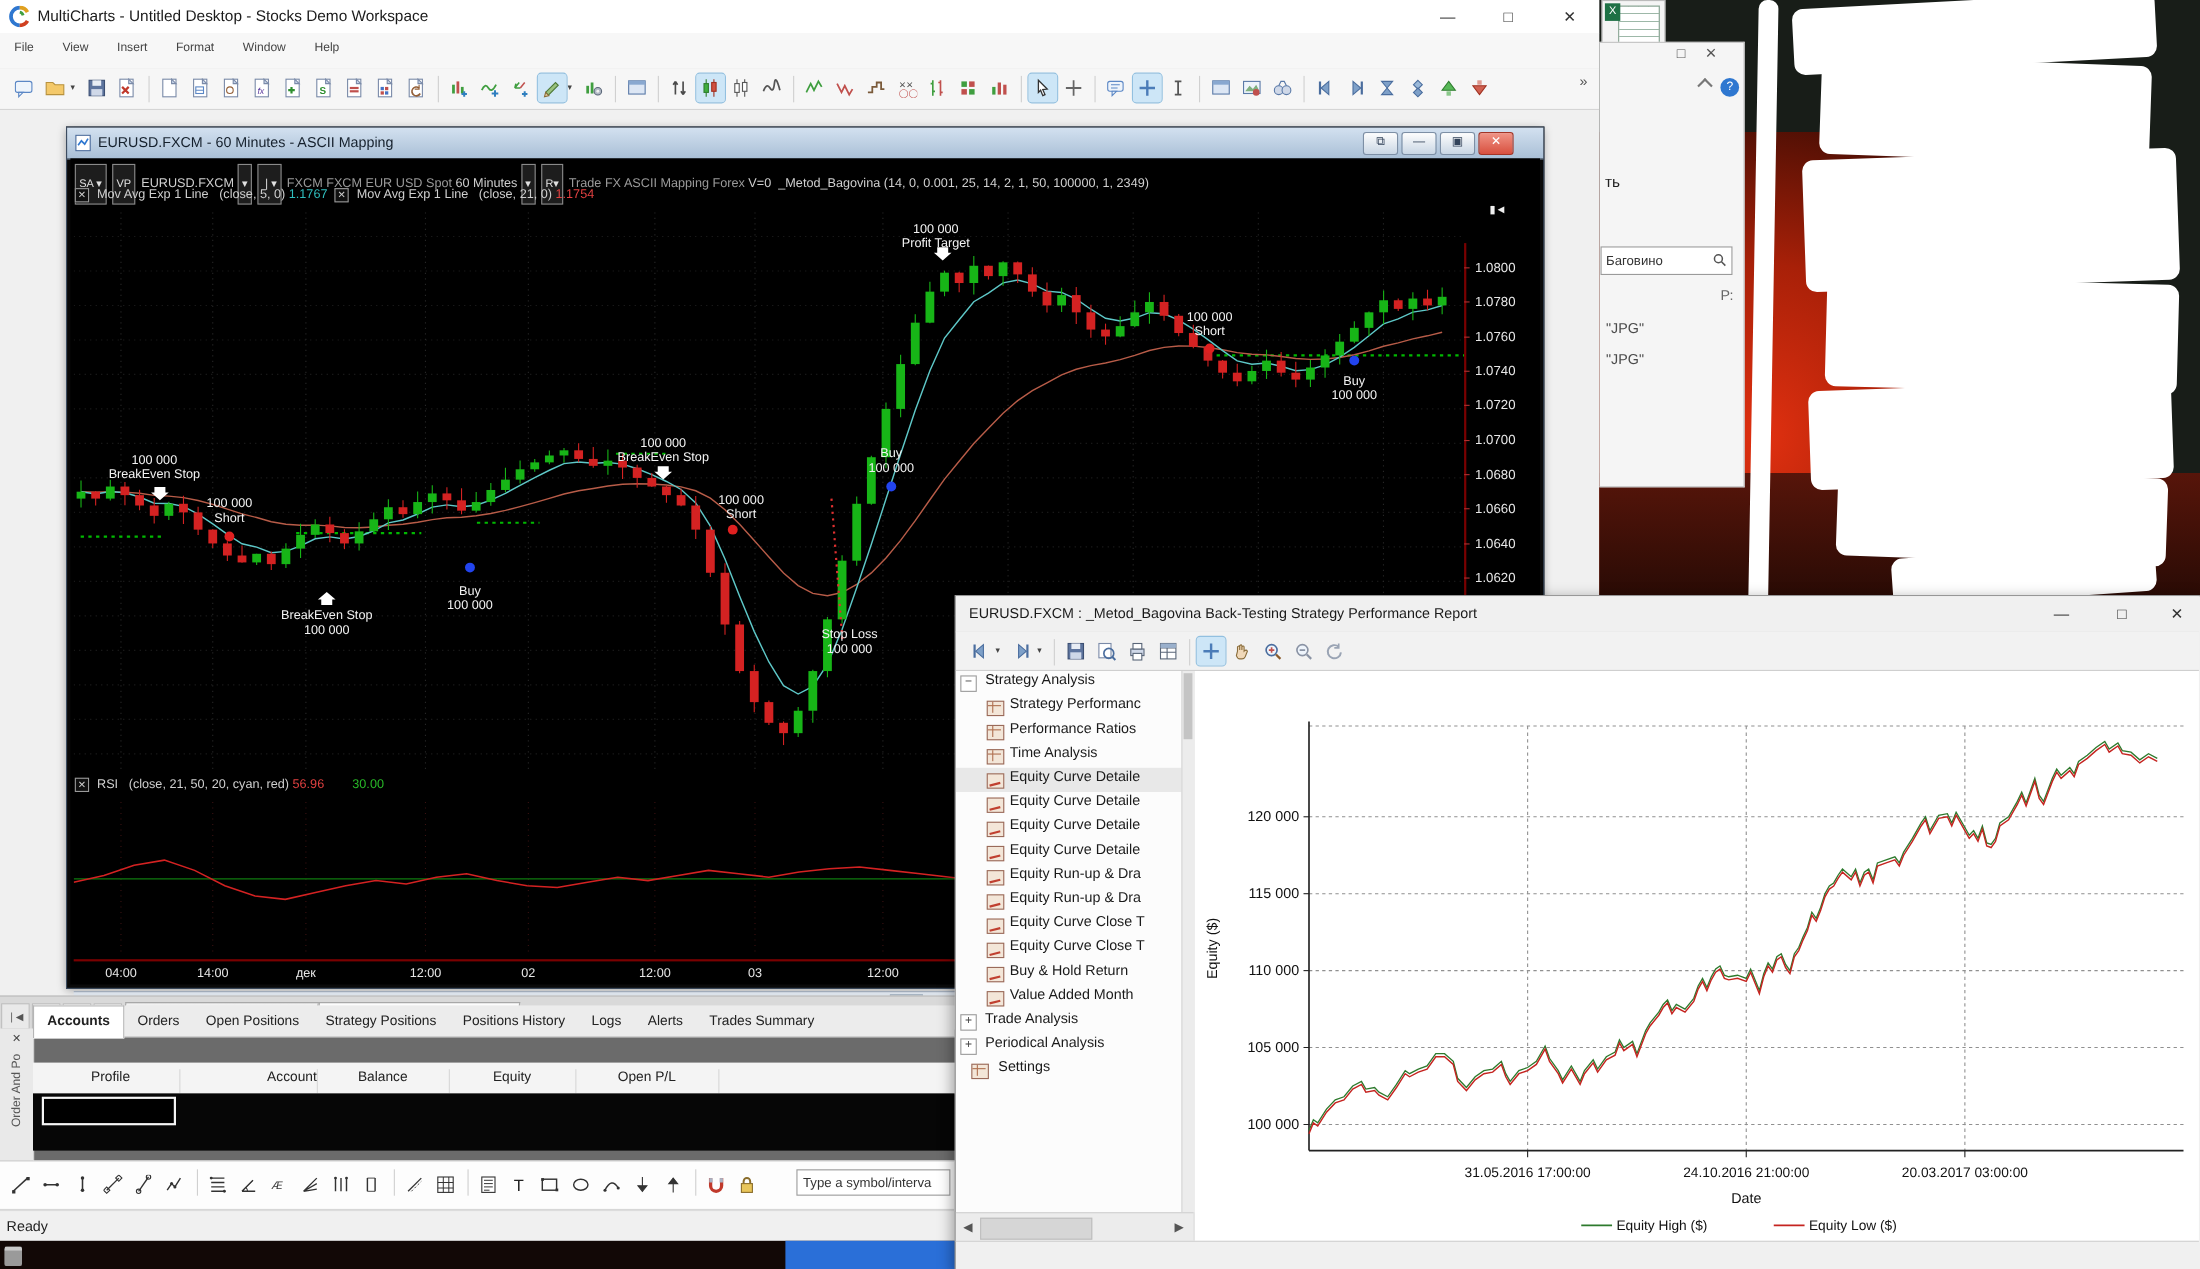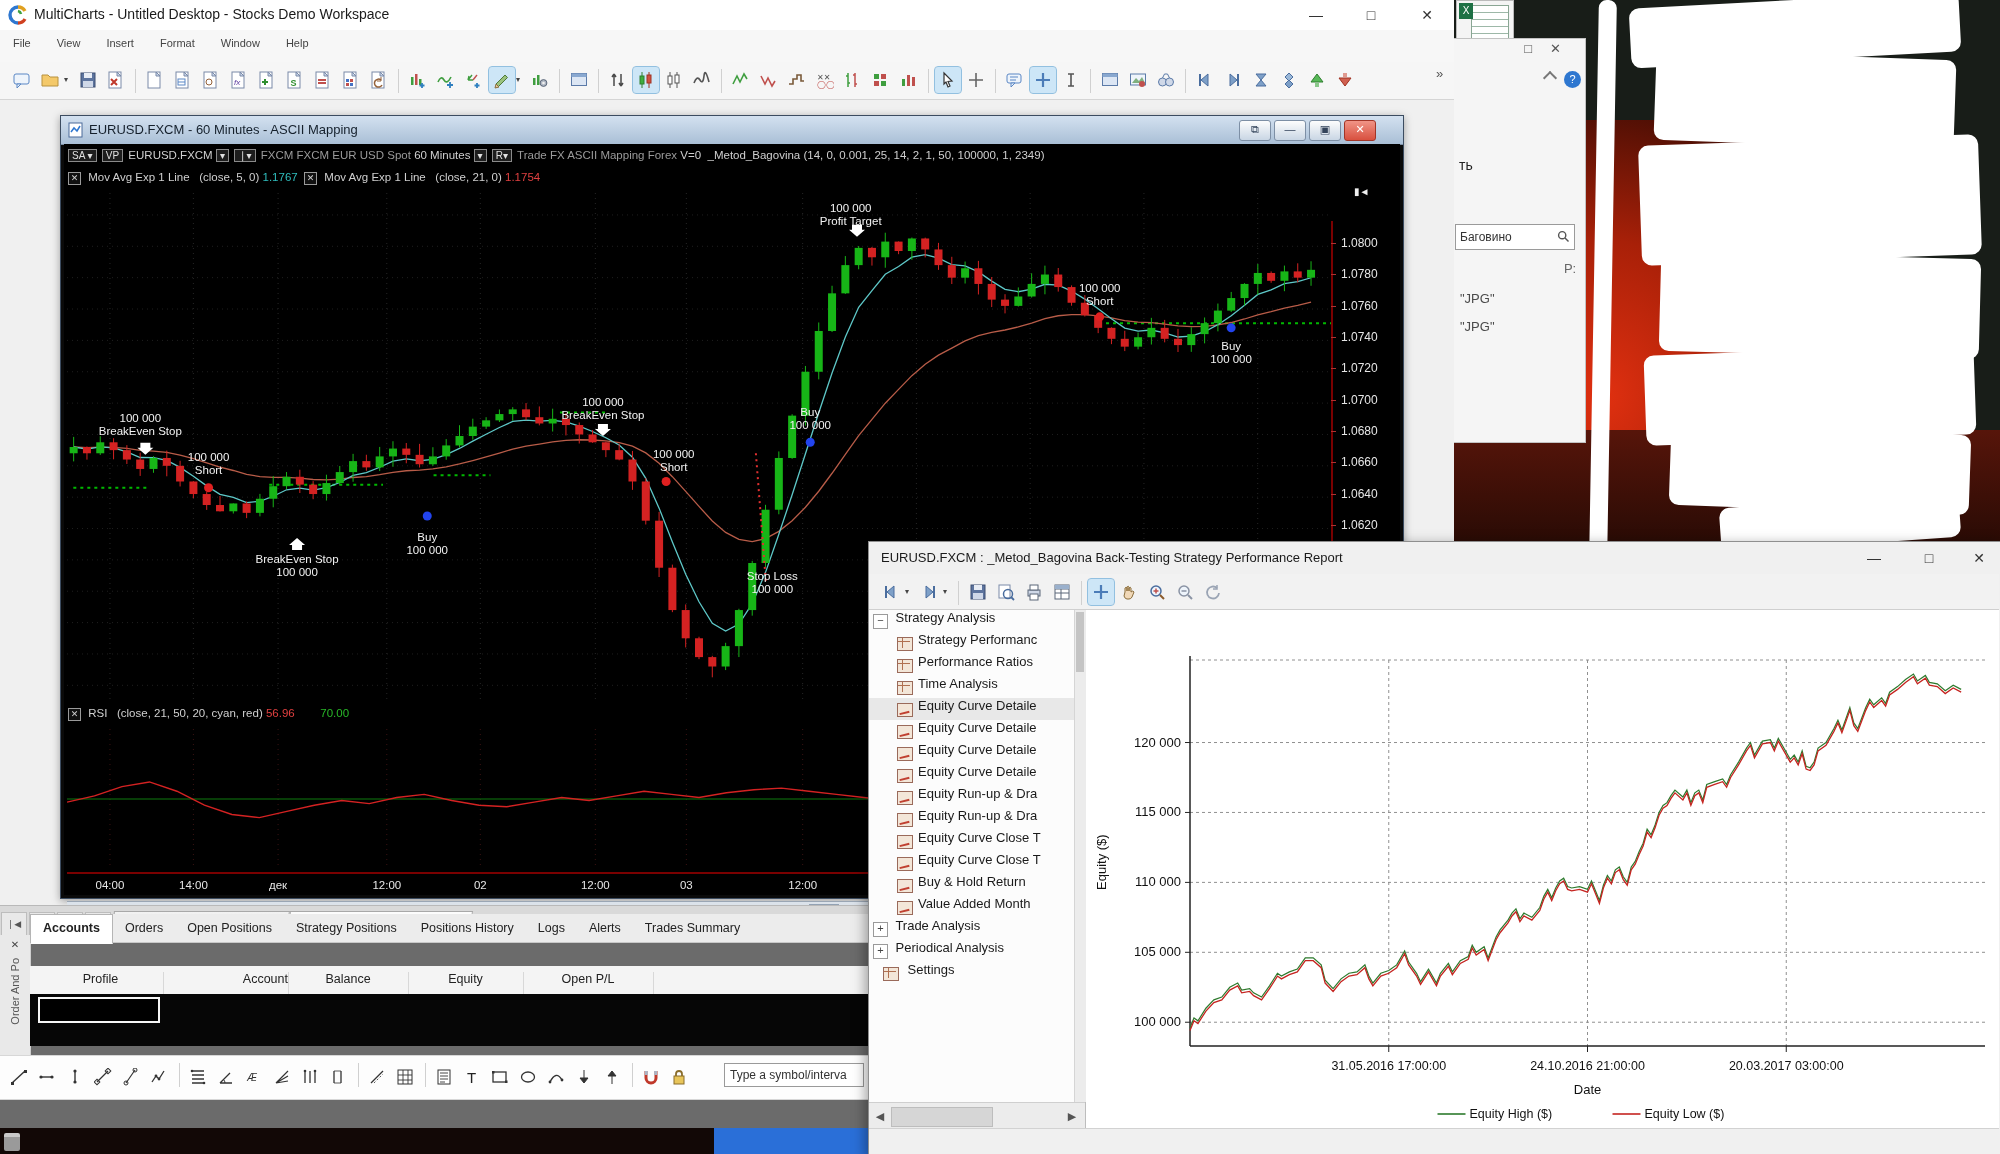--- a/index.html
+++ b/index.html
@@ -22,21 +22,21 @@
   .tcaret{display:inline-block;vertical-align:top;width:10px;height:26px;margin-top:5px;font-size:8px;color:#444;line-height:26px;}
   #tb-overflow{left:1436px;top:66px;font-size:13px;color:#555;}
   
   #chart-win{left:60px;top:115px;width:1342px;height:782px;background:#0a0a0a;border:1px solid #3c4c60;box-shadow:0 2px 8px rgba(0,0,0,.35);}
   #chart-title{left:0;top:0;width:1342px;height:28px;background:linear-gradient(#d3e1f0,#a9bfd6);border-bottom:1px solid #7a8da4;}
   #chart-title-text{left:28px;top:6px;font-size:13px;color:#15202c;}
   .cwbtn{top:4px;width:30px;height:19px;border:1px solid #7d8fa5;border-radius:3px;background:linear-gradient(#fdfdfd,#c9d6e4);text-align:center;line-height:17px;font-size:11px;color:#33435a;}
   .cwbtn.close{background:linear-gradient(#f09486,#d8503f);color:#fff;border-color:#a23527;}
   #chart-body{left:3px;top:28px;width:1336px;height:751px;background:#000;}
   .instr-line{left:4px;font-size:11.5px;color:#cfcfcf;white-space:nowrap;}
-  .badge{display:inline-block;border:1px solid #8a8a8a;color:#e0e0e0;font-size:10px;padding:0 3px;margin-right:2px;background:#1d1d1d;}
+  .badge{display:inline-block;border:1px solid #8a8a8a;color:#e0e0e0;font-size:10px;padding:12px 3px;margin-right:2px;background:#1d1d1d;}
   .xbox{display:inline-block;border:1px solid #9a9a9a;color:#cfcfcf;font-size:9px;width:11px;height:11px;line-height:11px;text-align:center;margin-right:4px;background:#101010;}
   .val-teal{color:#2fbdbd;}
   .val-red{color:#e04040;}
   .val-green{color:#28b828;}
   #price-axis{left:1267px;top:77px;width:66px;height:508px;border-left:2px solid #7a0000;}
   .pa-label{position:absolute;left:8px;font-size:12px;color:#e6e6e6;}
   .pa-tick{position:absolute;left:-2px;width:5px;height:1px;background:#b03030;}
   #axis-glyph{left:1290px;top:42px;font-size:10px;color:#efefef;}
   #rsi-axis{left:1267px;top:608px;width:66px;height:117px;border-left:2px solid #7a0000;}
   #time-axis{left:3px;top:728px;width:1264px;height:25px;border-top:2px solid #7a0000;}
@@ -622,21 +622,21 @@
           <span class="pa-tick" style="top: 335.531px;"></span>
           <span class="pa-label" style="top: 328.531px;">1.0600</span>
         </div>
       <span id="axis-glyph" class="abs">▮◄</span>
       <div class="instr-line abs" style="top:563px">
         <span class="xbox">✕</span>
         <span>RSI</span>&nbsp;&nbsp;
         <span>(close, 21, 50, 20, cyan, red)</span>
         <span class="val-red">56.96</span>
         &nbsp;&nbsp;&nbsp;&nbsp;&nbsp;&nbsp;
-        <span class="val-green">70.00</span>
+        <span class="val-green">30.00</span>
       </div>
       <svg id="rsi-svg" class="abs" style="left:3px;top:585px" width="1264" height="140">
           <line x1="42.976000000000006" y1="0" x2="42.976000000000006" y2="140" stroke="#3a1212" stroke-dasharray="1,4"></line>
           <line x1="126.4" y1="0" x2="126.4" y2="140" stroke="#3a1212" stroke-dasharray="1,4"></line>
           <line x1="211.08800000000002" y1="0" x2="211.08800000000002" y2="140" stroke="#3a1212" stroke-dasharray="1,4"></line>
           <line x1="319.79200000000003" y1="0" x2="319.79200000000003" y2="140" stroke="#3a1212" stroke-dasharray="1,4"></line>
           <line x1="413.32800000000003" y1="0" x2="413.32800000000003" y2="140" stroke="#3a1212" stroke-dasharray="1,4"></line>
           <line x1="528.352" y1="0" x2="528.352" y2="140" stroke="#3a1212" stroke-dasharray="1,4"></line>
           <line x1="619.36" y1="0" x2="619.36" y2="140" stroke="#3a1212" stroke-dasharray="1,4"></line>
           <line x1="735.6479999999999" y1="0" x2="735.6479999999999" y2="140" stroke="#3a1212" stroke-dasharray="1,4"></line>
@@ -751,20 +751,23 @@
           <path d="M9 16 v-10 M9 3 l-4 5 h8 z" stroke="#333" fill="#333"></path>
         </svg></span><span class="tsep"></span><span class="dbtn"><svg width="18" height="18" viewBox="0 0 18 18">
           <path d="M4 3 v7 a5 5 0 0 0 10 0 V3" fill="none" stroke="#c0392b" stroke-width="3"></path>
           <rect x="2.8" y="3" width="3" height="4" fill="#aab4c4"></rect>
           <rect x="12.2" y="3" width="3" height="4" fill="#aab4c4"></rect>
         </svg></span><span class="dbtn"><svg width="18" height="18" viewBox="0 0 18 18">
           <rect x="4" y="8" width="10" height="8" fill="#e8c55a" stroke="#8a6d2b"></rect>
           <path d="M6 8 V6 a3 3 0 0 1 6 0 v2" fill="none" stroke="#8a6d2b" stroke-width="1.8"></path>
         </svg></span></div>
   <div id="symbol-input" class="abs">Type a symbol/interva</div>
+  <div id="status-bar" class="abs">
+    <span id="status-text" class="abs">Ready</span>
+  </div>
   <div id="bottom-strip" class="abs">
     <div class="mini abs"></div>
     <div class="blue abs"></div>
   </div>
 </div>
 
 <div id="photo-zone" class="abs">
   <div id="flower" class="abs"></div>
   <div id="photo-bottom" class="abs"></div>
   <div id="scribbles" class="abs">

